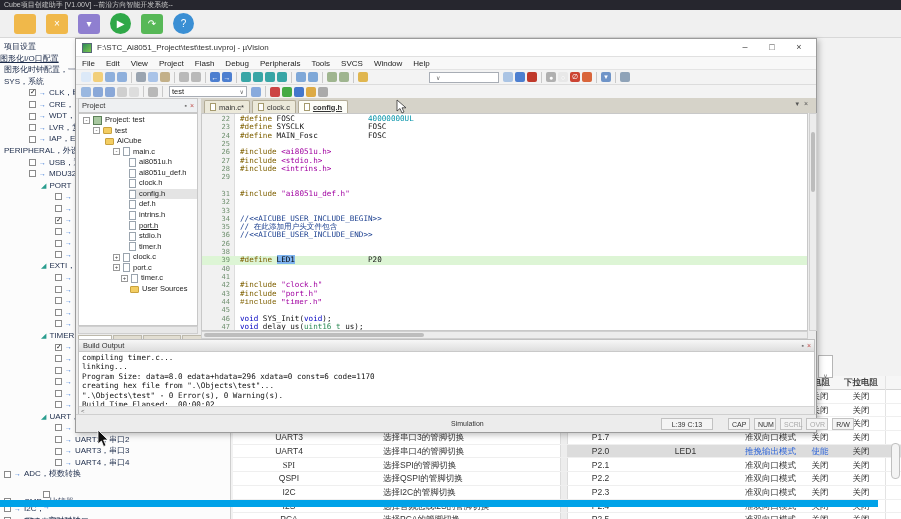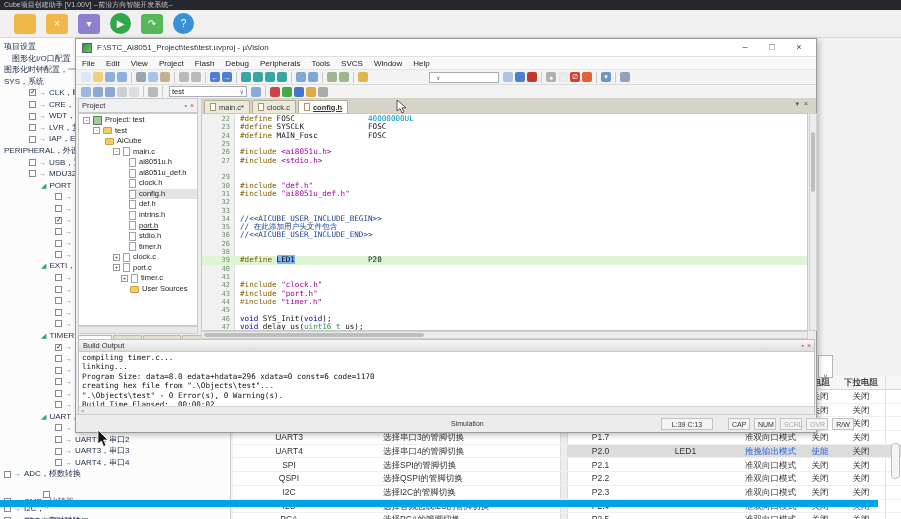--- a/index.html
+++ b/index.html
@@ -123,21 +123,21 @@
       <div class="bg-ic" style="background: rgb(240, 184, 74);">×</div>
       <div class="bg-ic" style="background: rgb(143, 127, 208);">▾</div>
       <div class="bg-ic round" style="background: rgb(47, 168, 72);">▶</div>
       <div class="bg-ic" style="background: rgb(87, 184, 87);">↷</div>
       <div class="bg-ic round" style="background: rgb(59, 143, 212);">?</div>
     </div>
   <div class="abs bg-side" id="bgSidebar">
       <div class="sb-row" style="top: 3px; left: 4px;">
         <span>项目设置</span>
       </div>
-      <div class="sb-row" style="top: 14.55px; left: 12px;">
+      <div class="sb-row" style="top: 14.55px; left: 0; text-decoration: underline;">
         <span>图形化I/O口配置</span>
       </div>
       <div class="sb-row" style="top: 26.1px; left: 4px;">
         <span>图形化时钟配置，一般不</span>
       </div>
       <div class="sb-row" style="top: 37.65px; left: 4px;">
         <span>SYS，系统</span>
       </div>
       <div class="sb-row" style="top: 49.2px; left: 29px;">
         <span class="cbx ck"></span>
@@ -372,21 +372,21 @@
         <div style="position: absolute; inset: 0px 0px 0px 335px; background: rgb(220, 220, 220);"></div>
         <div class="bt-cell" style="left: 0px; width: 112px;">UART4</div>
         <div class="bt-cell" style="left: 150px; width: 177px; text-align: left;">选择串口4的管脚切换</div>
         <div class="bt-cell" style="left: 335px; width: 65px;">P2.0</div>
         <div class="bt-cell" style="left: 400px; width: 105px;">LED1</div>
         <div class="bt-cell bt-blue" style="left: 505px; width: 65px;">推挽输出模式</div>
         <div class="bt-cell bt-blue" style="left: 570px; width: 34px;">使能</div>
         <div class="bt-cell" style="left: 604px; width: 48px;">关闭</div>
       </div>
       <div class="bt-row" style="top: 82.5px;">
-        <div class="bt-cell" style="left: 0px; width: 112px;">SPI</div>
+        <div class="bt-cell" style="left: 0px; width: 112px; font-family: Liberation Serif, serif;">SPI</div>
         <div class="bt-cell" style="left: 150px; width: 177px; text-align: left;">选择SPI的管脚切换</div>
         <div class="bt-cell" style="left: 335px; width: 65px;">P2.1</div>
         <div class="bt-cell" style="left: 400px; width: 105px;"></div>
         <div class="bt-cell" style="left: 505px; width: 65px;">准双向口模式</div>
         <div class="bt-cell" style="left: 570px; width: 34px;">关闭</div>
         <div class="bt-cell" style="left: 604px; width: 48px;">关闭</div>
       </div>
       <div class="bt-row" style="top: 96.2px;">
         <div class="bt-cell" style="left: 0px; width: 112px;">QSPI</div>
         <div class="bt-cell" style="left: 150px; width: 177px; text-align: left;">选择QSPI的管脚切换</div>
@@ -627,22 +627,22 @@
       <span>×</span>
     </div>
     <div class="ed" id="uvEditor">
       <div class="gutter"></div>
     <div class="cl" style="top: 1px;"><span class="no">22</span><span class="code"><span class="c-p">#define</span><span class="c-x"> FOSC                </span><span class="c-n">40000000UL</span></span></div>
         <div class="cl" style="top: 9.32px;"><span class="no">23</span><span class="code"><span class="c-p">#define</span><span class="c-x"> SYSCLK              </span><span class="c-x">FOSC</span></span></div>
         <div class="cl" style="top: 17.64px;"><span class="no">24</span><span class="code"><span class="c-p">#define</span><span class="c-x"> MAIN_Fosc           </span><span class="c-x">FOSC</span></span></div>
         <div class="cl" style="top: 25.96px;"><span class="no">25</span><span class="code"></span></div>
         <div class="cl" style="top: 34.28px;"><span class="no">26</span><span class="code"><span class="c-p">#include</span><span class="c-x"> </span><span class="c-s">&lt;ai8051u.h&gt;</span></span></div>
         <div class="cl" style="top: 42.6px;"><span class="no">27</span><span class="code"><span class="c-p">#include</span><span class="c-x"> </span><span class="c-s">&lt;stdio.h&gt;</span></span></div>
+        <div class="cl" style="top: 50.92px;"><span class="no">28</span><span class="code"><span class="c-p">#include</span><span class="c-x"> </span><span class="c-s">&lt;intrins.h&gt;</span></span></div>
         <div class="cl" style="top: 59.24px;"><span class="no">29</span><span class="code"></span></div>
-        <div class="cl" style="top: 67.56px;"><span class="no">30</span><span class="code"><span class="c-p">#include</span><span class="c-x"> </span><span class="c-s">"def.h"</span></span></div>
         <div class="cl" style="top: 75.88px;"><span class="no">31</span><span class="code"><span class="c-p">#include</span><span class="c-x"> </span><span class="c-s">"ai8051u_def.h"</span></span></div>
         <div class="cl" style="top: 84.2px;"><span class="no">32</span><span class="code"></span></div>
         <div class="cl" style="top: 92.52px;"><span class="no">33</span><span class="code"></span></div>
         <div class="cl" style="top: 100.84px;"><span class="no">34</span><span class="code"><span class="c-c">//&lt;&lt;AICUBE_USER_INCLUDE_BEGIN&gt;&gt;</span></span></div>
         <div class="cl" style="top: 109.16px;"><span class="no">35</span><span class="code"><span class="c-c">// 在此添加用户头文件包含</span></span></div>
         <div class="cl" style="top: 117.48px;"><span class="no">36</span><span class="code"><span class="c-c">//&lt;&lt;AICUBE_USER_INCLUDE_END&gt;&gt;</span></span></div>
         <div class="cl" style="top: 125.8px;"><span class="no">26</span><span class="code"></span></div>
         <div class="cl" style="top: 134.12px;"><span class="no">38</span><span class="code"></span></div>
         <div class="cl hl" style="top: 142.44px;"><span class="no">39</span><span class="code"><span class="c-p">#define</span><span class="c-x"> </span><span class="c-sel">LED1</span><span class="c-x">                </span><span class="c-x">P20</span></span></div>
         <div class="cl" style="top: 150.76px;"><span class="no">40</span><span class="code"></span></div>

